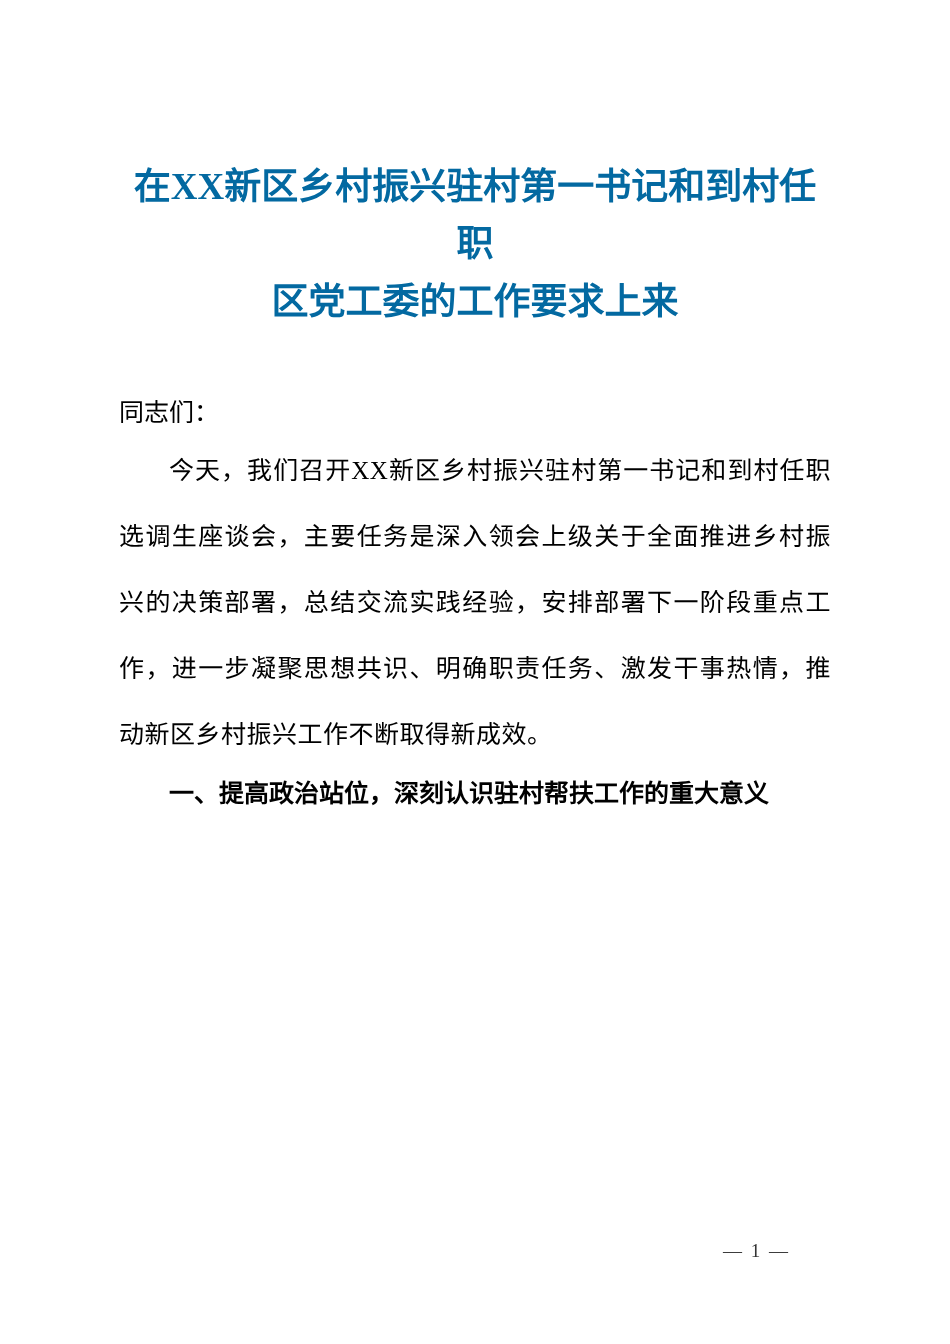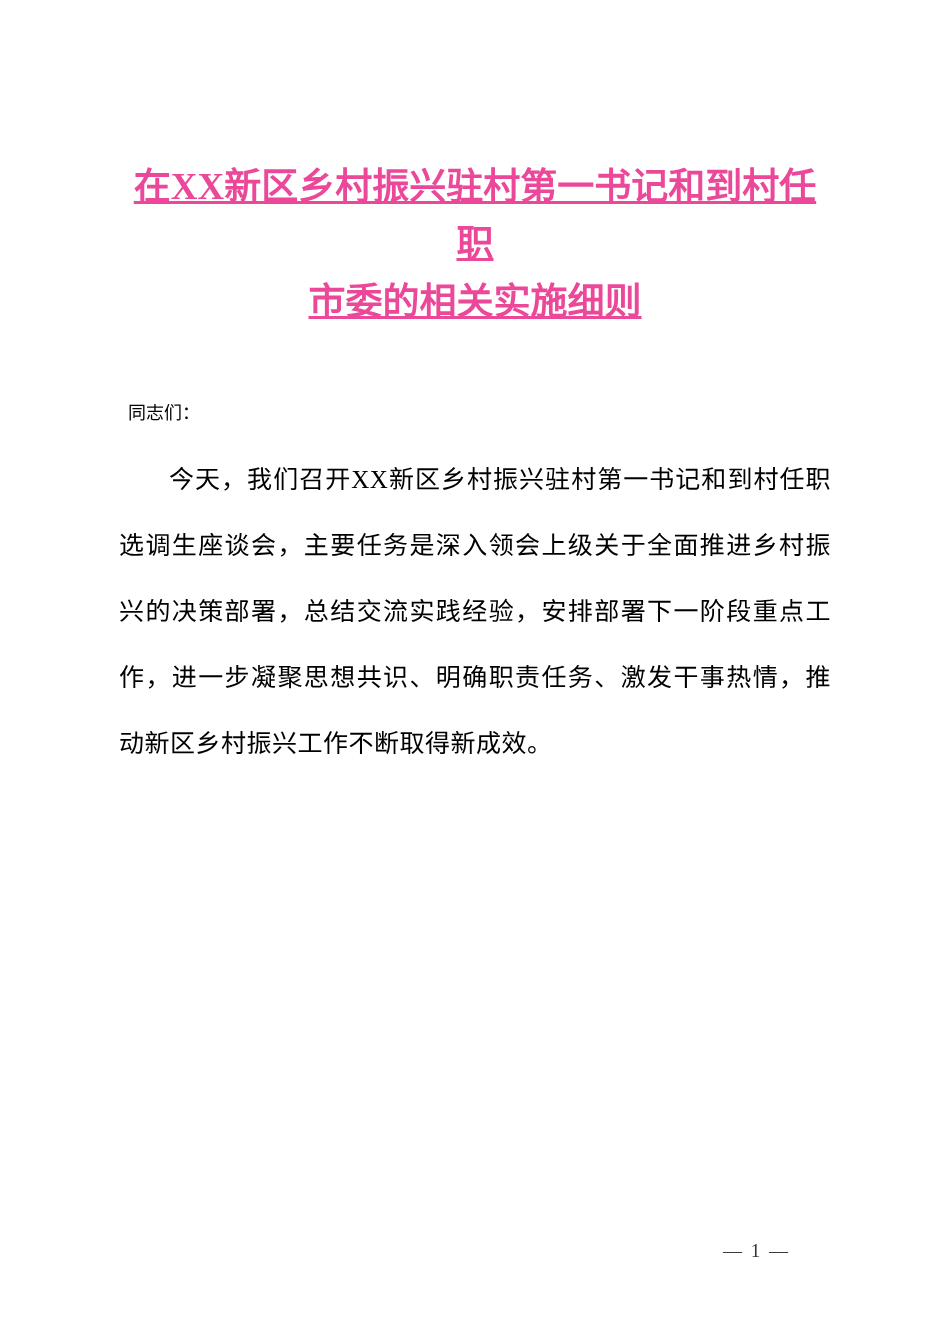--- a/index.html
+++ b/index.html
@@ -18,30 +18,29 @@
     color: #000000;
     font-family: "Liberation Serif", serif;
   }
   .title {
     font-family: "Liberation Serif", serif;
     font-weight: bold;
     font-size: 37px;
     line-height: 1.55;
     text-align: center;
     margin: 0 0 58px 0;
-    color: #ec4899;
-    text-decoration: underline;
+    color: #0369a1;
   }
   .title .title-line {
     display: block;
   }
   .salutation {
-    font-size: 18px;
+    font-size: 25px;
     line-height: 50px;
-    margin: 9px;
+    margin: 0;
     text-align: justify;
   }
   .para {
     font-size: 25px;
     line-height: 66px;
     margin: 0;
     text-indent: 2em;
     text-align: justify;
     letter-spacing: 0.5px;
   }
@@ -64,24 +63,25 @@
     color: #333333;
   }
 </style>
 </head>
 <body>
 
 <div class="page">
 
   <h1 class="title">
     <span class="title-line">在XX新区乡村振兴驻村第一书记和到村任职</span>
-    <span class="title-line">市委的相关实施细则</span>
+    <span class="title-line">区党工委的工作要求上来</span>
   </h1>
 
   <p class="salutation">同志们：</p>
 
   <p class="para">今天，我们召开XX新区乡村振兴驻村第一书记和到村任职选调生座谈会，主要任务是深入领会上级关于全面推进乡村振兴的决策部署，总结交流实践经验，安排部署下一阶段重点工作，进一步凝聚思想共识、明确职责任务、激发干事热情，推动新区乡村振兴工作不断取得新成效。</p>
 
+  <h2 class="section-heading">一、提高政治站位，深刻认识驻村帮扶工作的重大意义</h2>
 
 
   <div class="page-number">— 1 —</div>
 
 </div>
 
 </body></html>

